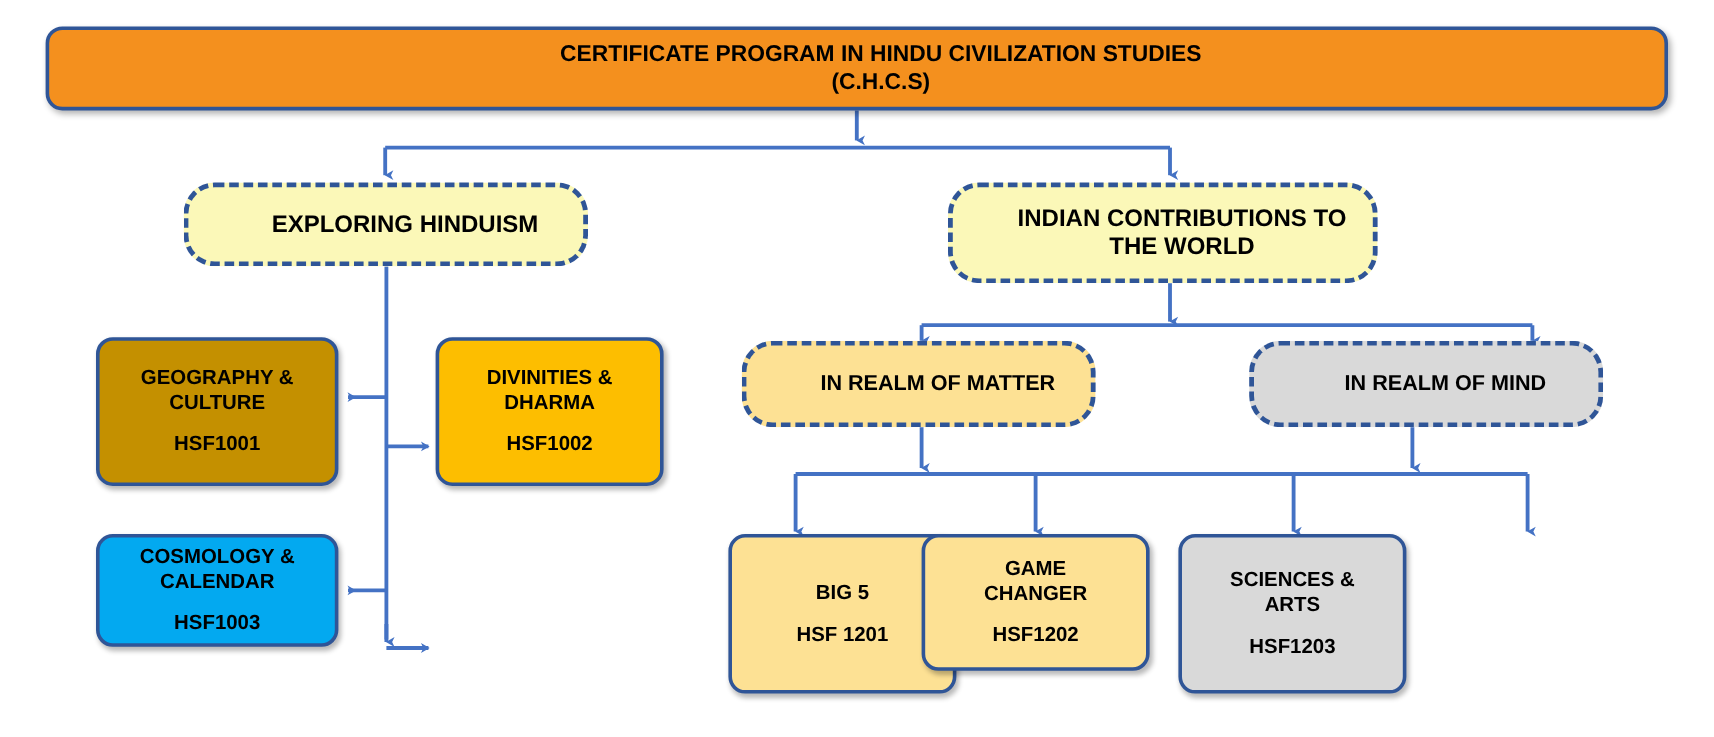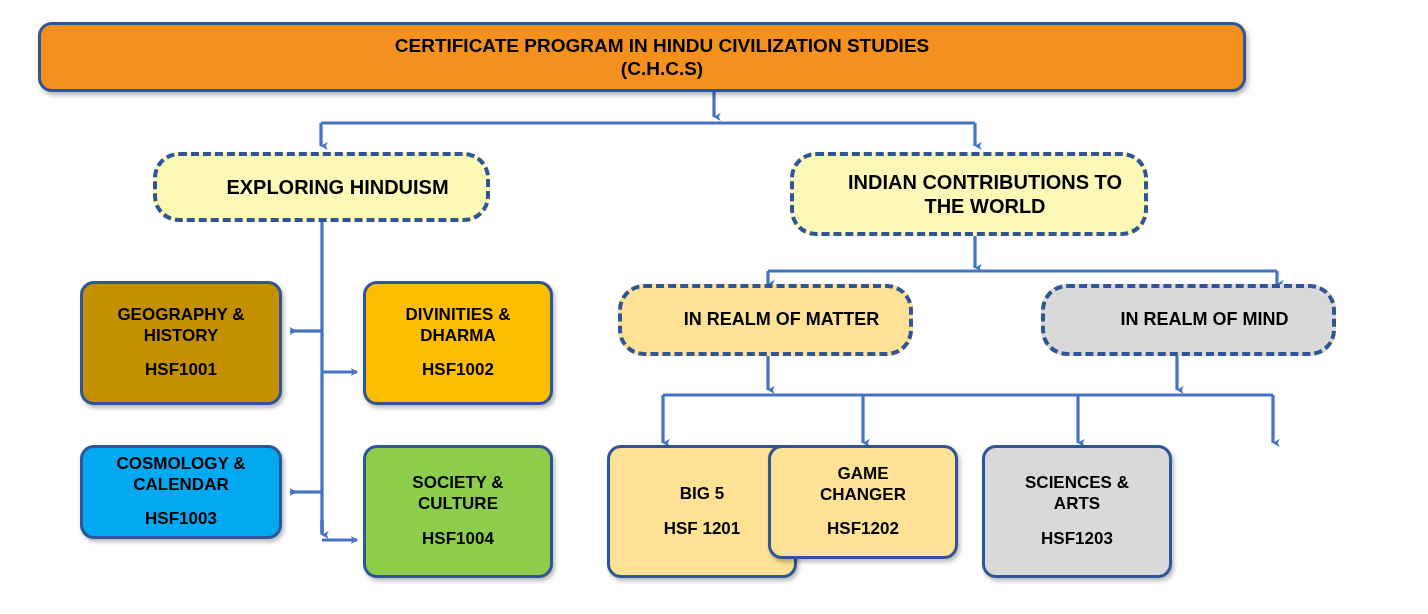--- a/index.html
+++ b/index.html
@@ -102,21 +102,21 @@
       <path d="M1177,356 L1177,390" marker-end="url(#ah-down)"></path>
 
       <path d="M663,395 L1273,395"></path>
       <path d="M663,395 L663,443" marker-end="url(#ah-down)"></path>
       <path d="M863,395 L863,443" marker-end="url(#ah-down)"></path>
       <path d="M1078,395 L1078,443" marker-end="url(#ah-down)"></path>
       <path d="M1273,395 L1273,443" marker-end="url(#ah-down)"></path>
     </g>
   </svg>
 
-  <div class="node root" style="left:38px; top:22px; width:1208px; height:70px; background:#F4901E; font-size:19px;padding-left:40px;">
+  <div class="node root" style="left:38px; top:22px; width:1352px; height:70px; background:#F4901E; font-size:19px;padding-left:40px;">
     <span class="title-line">CERTIFICATE PROGRAM IN HINDU CIVILIZATION STUDIES</span>
     <span class="title-line">(C.H.C.S)</span>
   </div>
 
   <div class="node dashed" style="left:153px; top:152px; width:337px; height:70px; background:#FBF8B8; font-size:20px;">
     <span class="title-line">EXPLORING HINDUISM</span>
   </div>
 
   <div class="node dashed" style="left:790px; top:152px; width:358px; height:84px; background:#FBF8B8; font-size:20px;">
     <span class="title-line">INDIAN CONTRIBUTIONS TO</span>
@@ -126,41 +126,36 @@
   <div class="node dashed" style="left:618px; top:284px; width:295px; height:72px; background:#FDE194; font-size:18px;">
     <span class="title-line">IN REALM OF MATTER</span>
   </div>
 
   <div class="node dashed" style="left:1041px; top:284px; width:295px; height:72px; background:#D9D9D9; font-size:18px;">
     <span class="title-line">IN REALM OF MIND</span>
   </div>
 
   <div class="node solid" style="left:80px; top:281px; width:202px; height:124px; background:#C49000; font-size:17px;">
     <span class="title-line">GEOGRAPHY &amp;</span>
-    <span class="title-line">HISTORY</span>
+    <span class="title-line">CULTURE</span>
     <span class="code">HSF1001</span>
   </div>
 
   <div class="node solid" style="left:363px; top:281px; width:190px; height:124px; background:#FDBE00; font-size:17px;">
     <span class="title-line">DIVINITIES &amp;</span>
     <span class="title-line">DHARMA</span>
     <span class="code">HSF1002</span>
   </div>
 
   <div class="node solid" style="left:80px; top:445px; width:202px; height:94px; background:#03A9F0; font-size:17px;">
     <span class="title-line">COSMOLOGY &amp;</span>
     <span class="title-line">CALENDAR</span>
     <span class="code">HSF1003</span>
   </div>
 
-  <div class="node solid" style="left:363px; top:445px; width:190px; height:133px; background:#8CCE4C; font-size:17px;">
-    <span class="title-line">SOCIETY &amp;</span>
-    <span class="title-line">CULTURE</span>
-    <span class="code">HSF1004</span>
-  </div>
 
   <div class="node solid" style="left:567px; top:445px; width:190px; height:133px; background:#FDE194; font-size:17px;margin-left:40px;">
     <span class="title-line">BIG 5</span>
     <span class="code">HSF 1201</span>
   </div>
 
   <div class="node solid" style="left:768px; top:445px; width:190px; height:114px; background:#FDE194; font-size:17px;">
     <span class="title-line">GAME</span>
     <span class="title-line">CHANGER</span>
     <span class="code">HSF1202</span>

